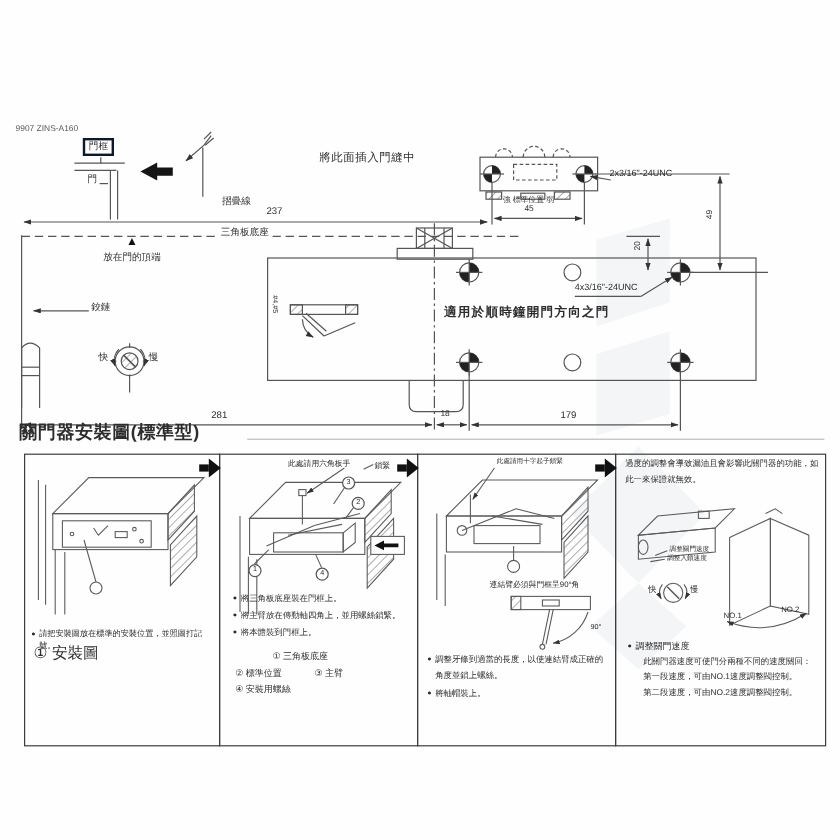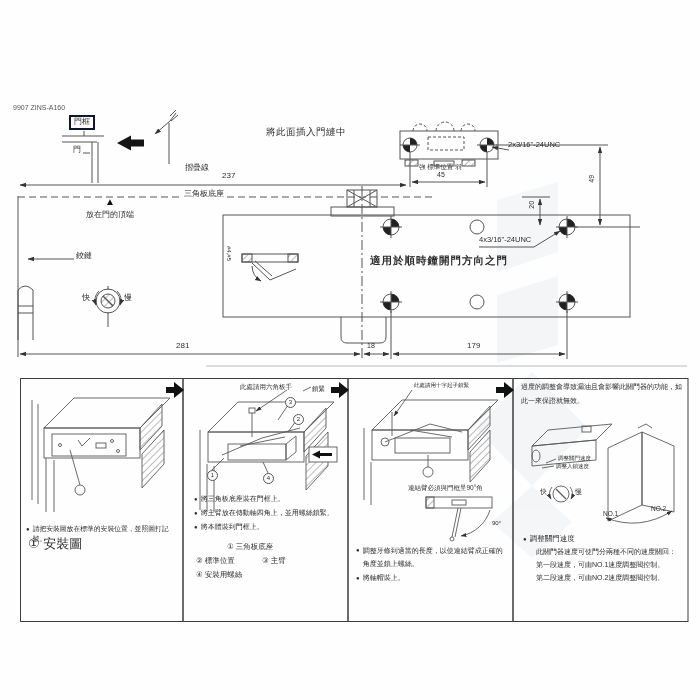--- a/index.html
+++ b/index.html
@@ -289,20 +289,21 @@
 <div class="t" style="left:479px;top:236px;font-size:7.5px;">4x3/16"-24UNC</div>
 <div class="t big" style="left:329px;top:255px;font-size:10.5px;margin-left:41px;">適用於順時鐘開門方向之門</div>
 <div class="t" style="left:225px;top:246px;font-size:6px;writing-mode:vertical-rl;">#4,#5</div>
 <div class="t" style="left:76px;top:252px;font-size:8px;">鉸鏈</div>
 <div class="t" style="left:82px;top:294px;font-size:8px;">快</div>
 <div class="t" style="left:124px;top:294px;font-size:8px;">慢</div>
 <div class="t" style="left:176px;top:342px;font-size:8px;">281</div>
 <div class="t" style="left:367px;top:342px;font-size:7px;">18</div>
 <div class="t" style="left:467px;top:342px;font-size:8px;">179</div>
 
+<div class="t hd" style="left:16px;top:353px;font-size:15px;">關門器安裝圖(標準型)</div>
 
 <div class="parrow" style="left:166px;top:382px;">
       <span class="stem"></span>
       <span class="head"></span>
     </div>
 <div class="parrow" style="left:331px;top:382px;">
       <span class="stem"></span>
       <span class="head"></span>
     </div>
 <div class="parrow" style="left:496px;top:382px;">

